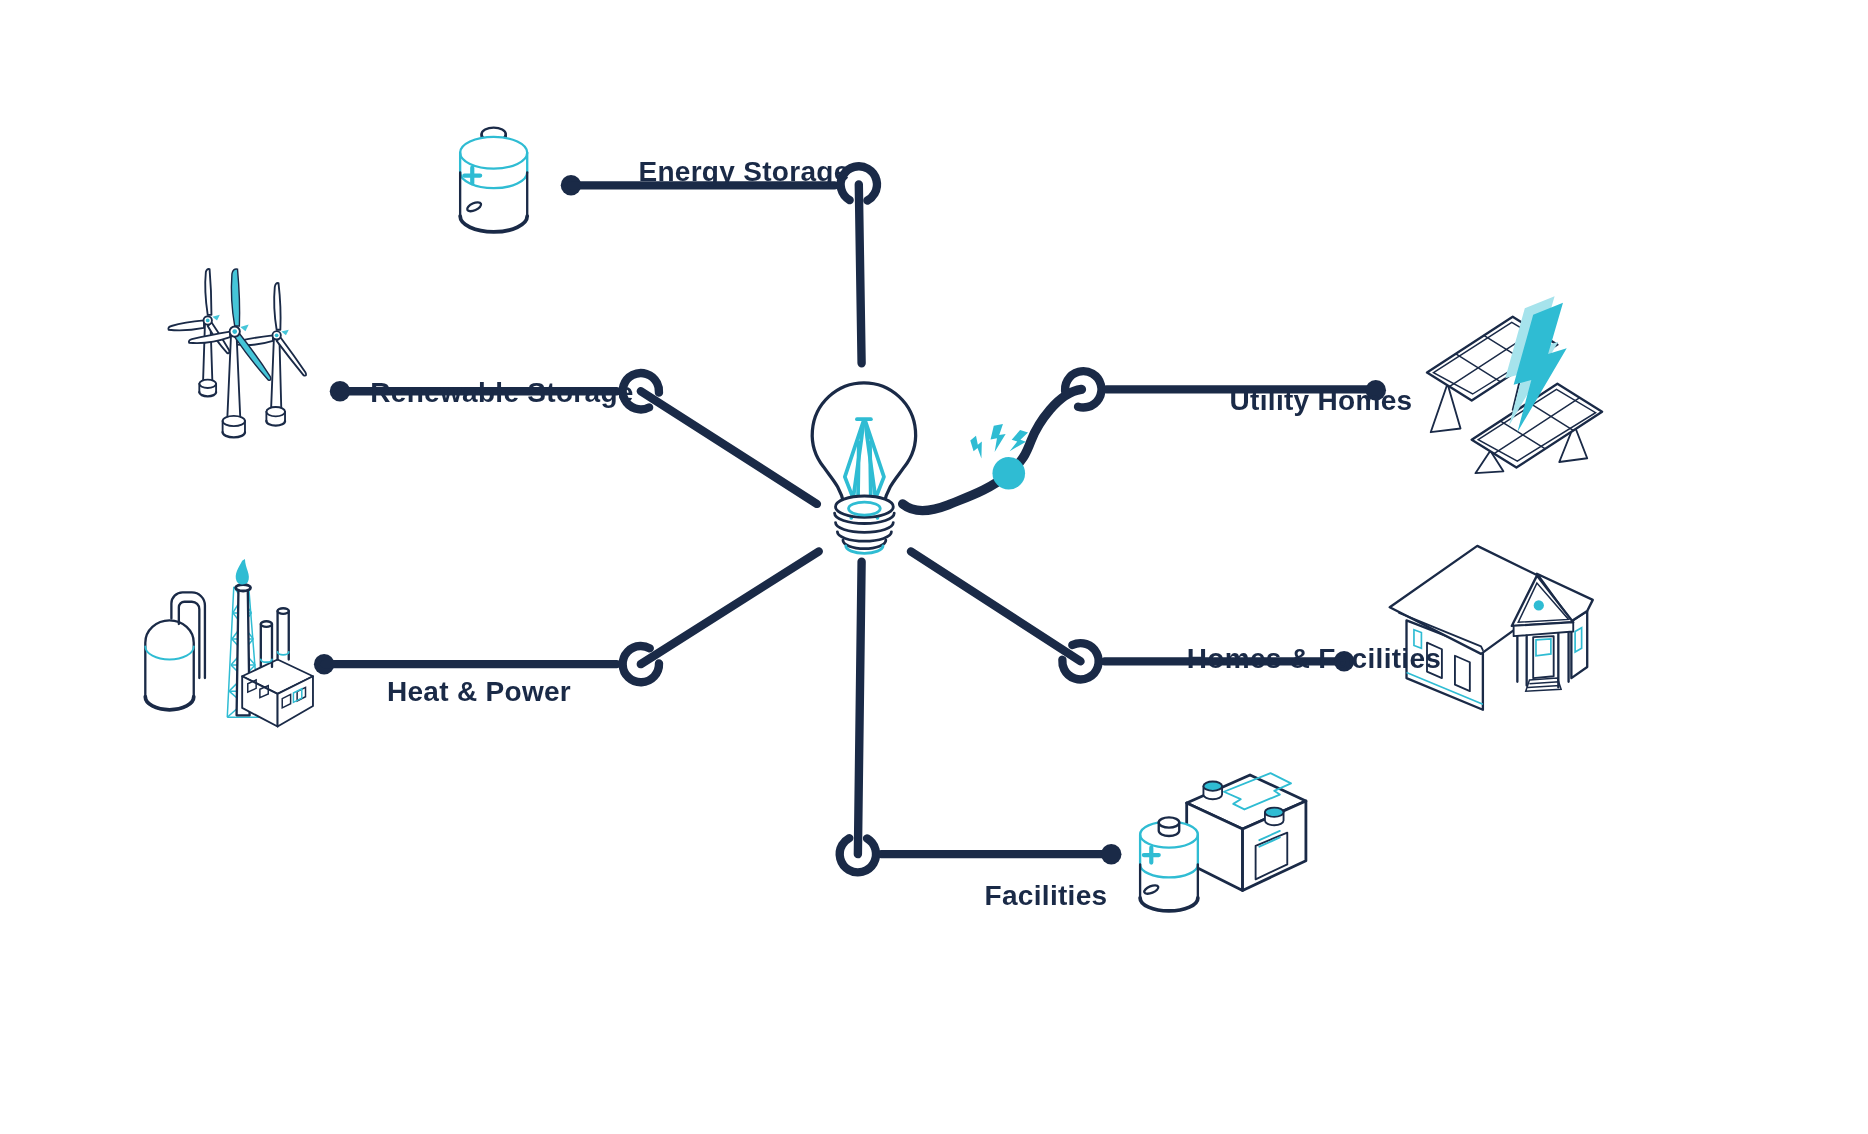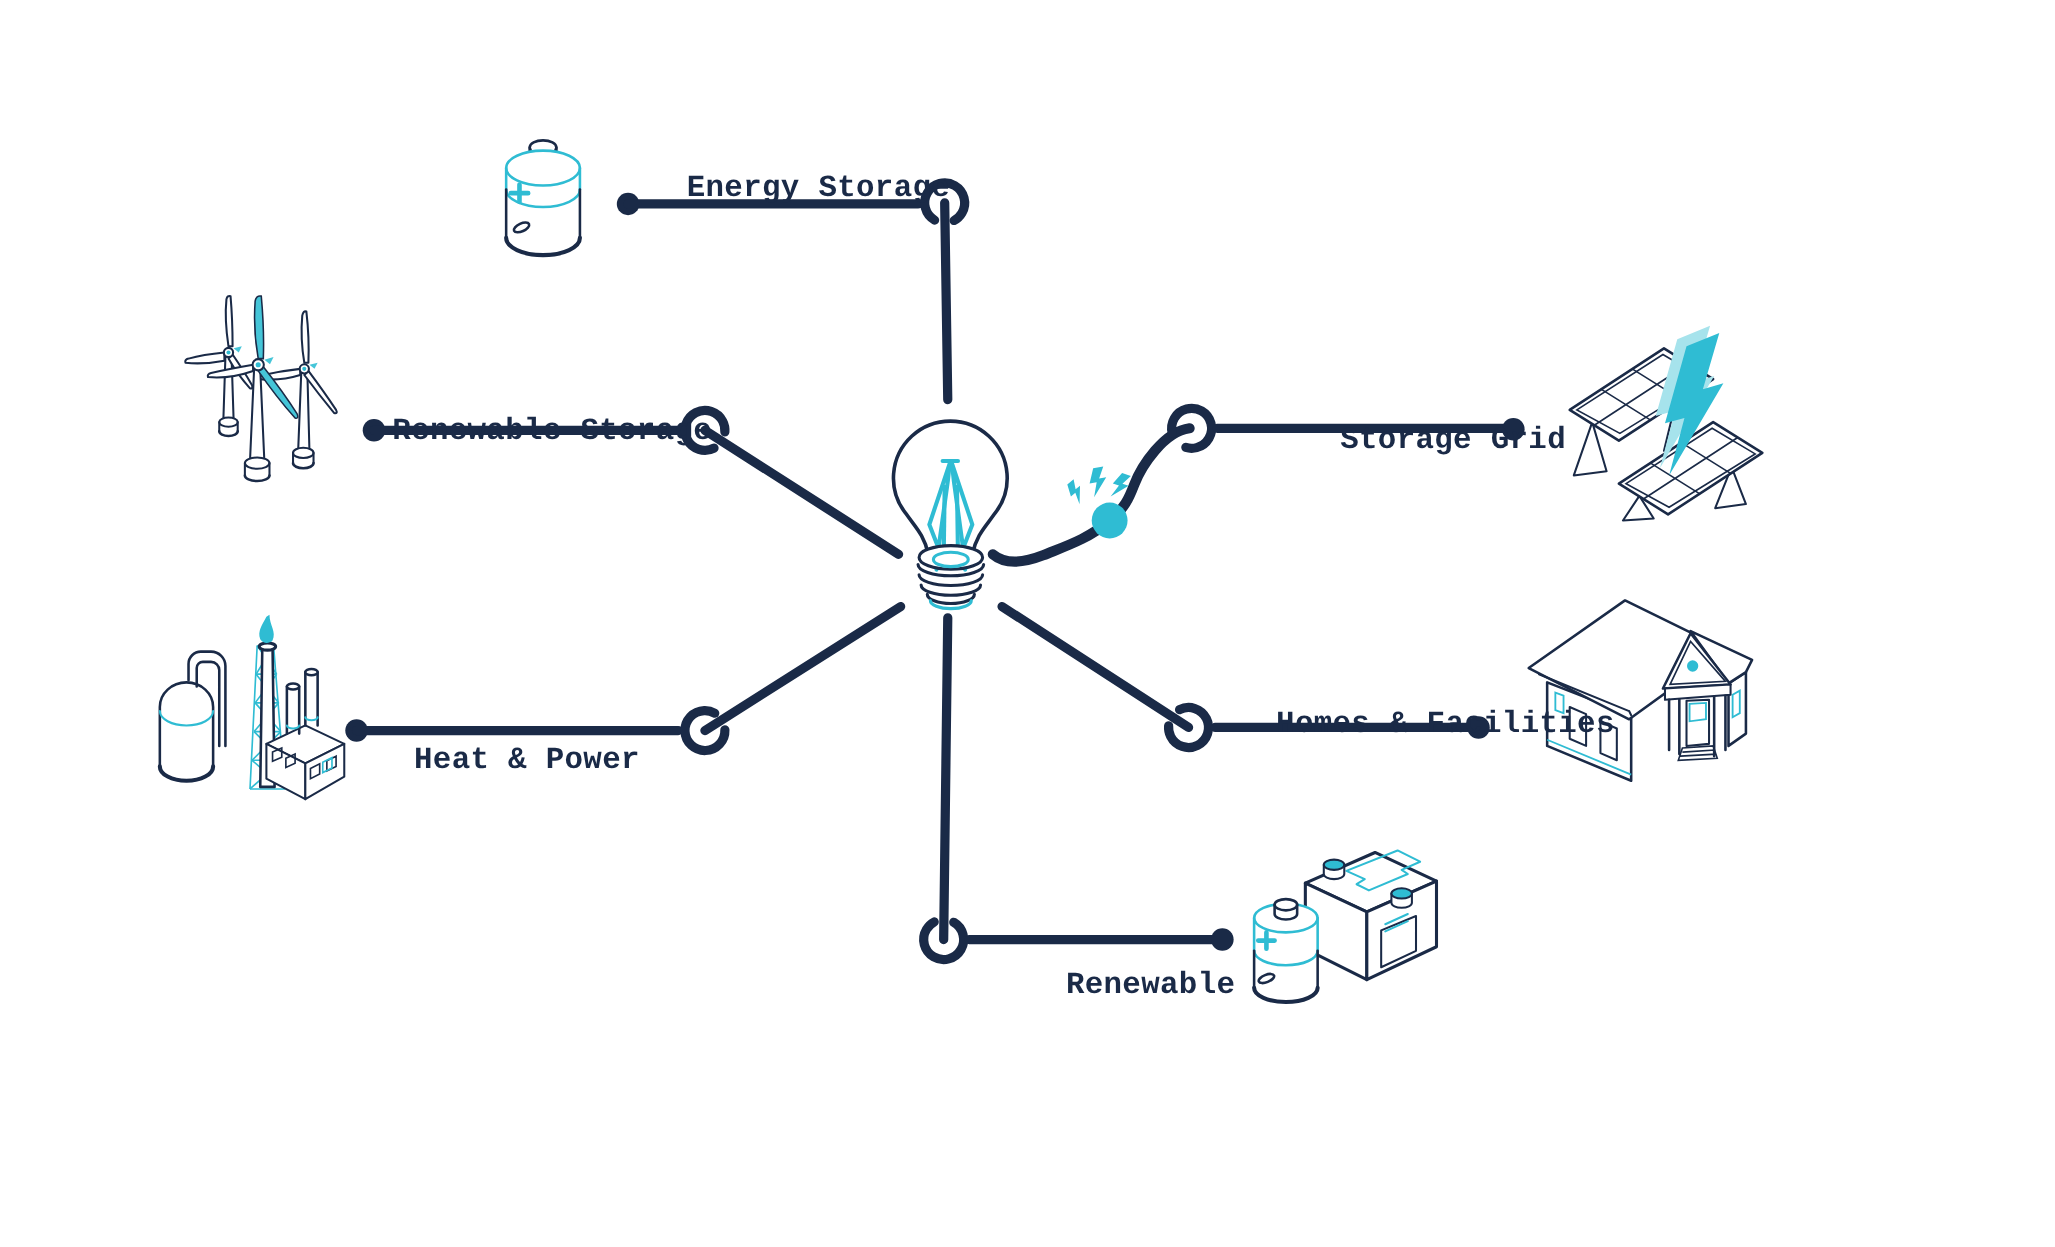--- a/index.html
+++ b/index.html
@@ -1,20 +1,20 @@
 <!DOCTYPE html>
 <html style="--navy: #1A2A47; --teal: #2FBCD3; --teal-light: #A6E3EC; --teal-mid: #45C5D8; --background: #FFFFFF;"><head>
 <meta charset="utf-8">
 <style>
   :root{
     --navy:#1A2A47; --teal:#2FBCD3; --teal-light:#A6E3EC; --teal-mid:#45C5D8; --background:#FFFFFF;
   }
   html,body{margin:0;padding:0;background:var(--background);}
   .canvas{position:relative;width:1740px;height:1134px;background:var(--background);overflow:hidden;
-          font-family:Liberation Mono, monospace;}
+          font-family:Liberation Sans, sans-serif;}
   .art{position:absolute;inset:0;}
   .label{position:absolute;transform:translate(-50%,-50%);font-weight:700;font-size:28px;
          letter-spacing:.3px;color:var(--navy);white-space:nowrap;}
   
   .sn{stroke:var(--navy);fill:none}
   .st{stroke:var(--teal);fill:none}
   .fn{fill:var(--navy)}
   .ft{fill:var(--teal)}
   .ftl{fill:var(--teal-light)}
   .ftm{fill:var(--teal-mid)}
@@ -277,18 +277,18 @@
       <path class="sn t25" d="M8,106 V142 M70,106 V142"></path>
       <path class="sn t4" d="M8,142 a31,14 0 0 0 62,0"></path>
       <path class="st t45" d="M20,88 v16 M12,96 h16"></path>
       <ellipse class="sn t25" cx="20" cy="133" rx="8" ry="3.6" transform="rotate(-22 20 133)"></ellipse>
     </g>
   </g>
 </svg>
 
 <div class="label" style="left:744px;top:172px">Energy Storage</div>
 <div class="label" style="left:502px;top:393px">Renewable Storage</div>
-<div class="label" style="left:1321px;top:401px">Storage Grid</div>
+<div class="label" style="left:1321px;top:401px">Utility Homes</div>
 <div class="label" style="left:479px;top:692px">Heat &amp; Power</div>
 <div class="label" style="left:1314px;top:659px">Homes &amp; Facilities</div>
-<div class="label" style="left:1046px;top:896px">Renewable</div>
+<div class="label" style="left:1046px;top:896px">Facilities</div>
 
 </div>
 
 </body></html>

